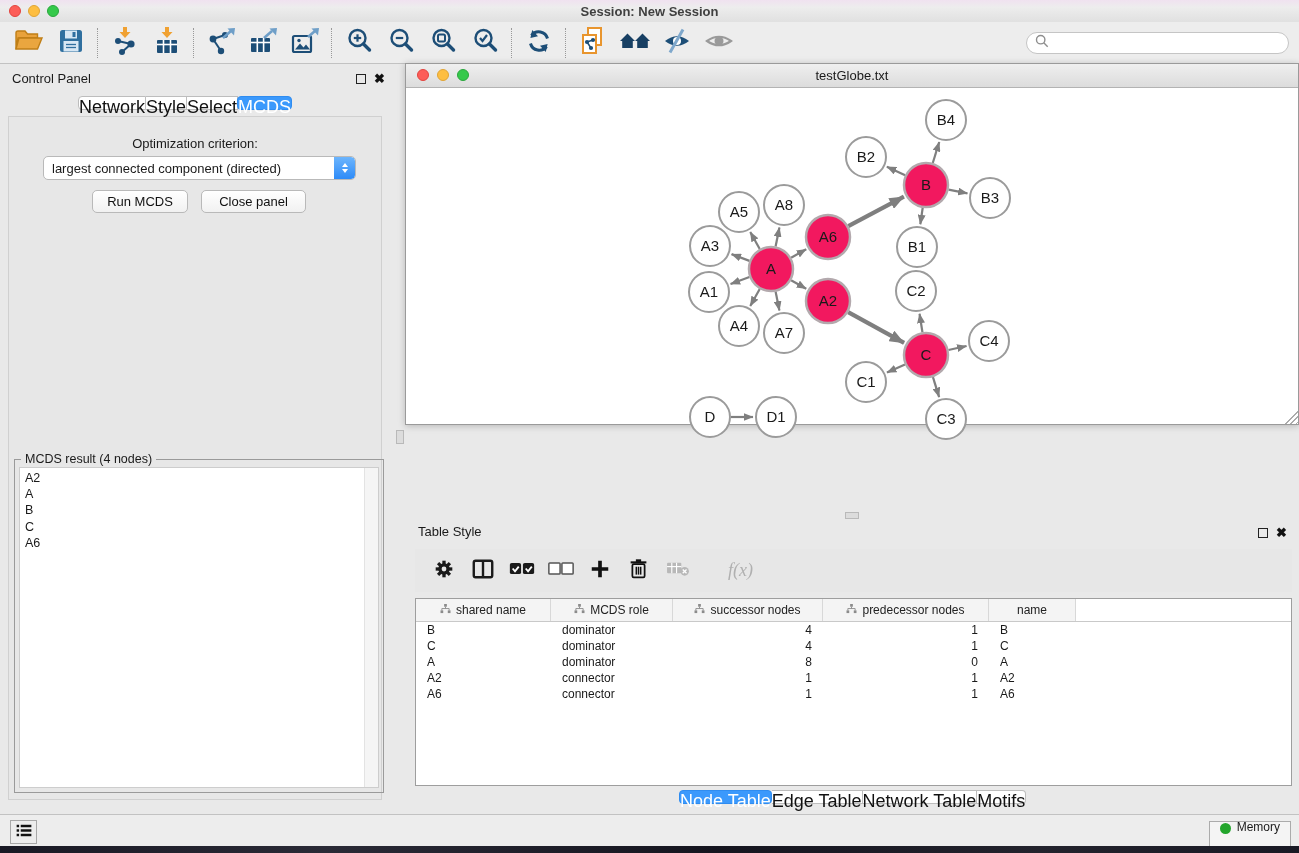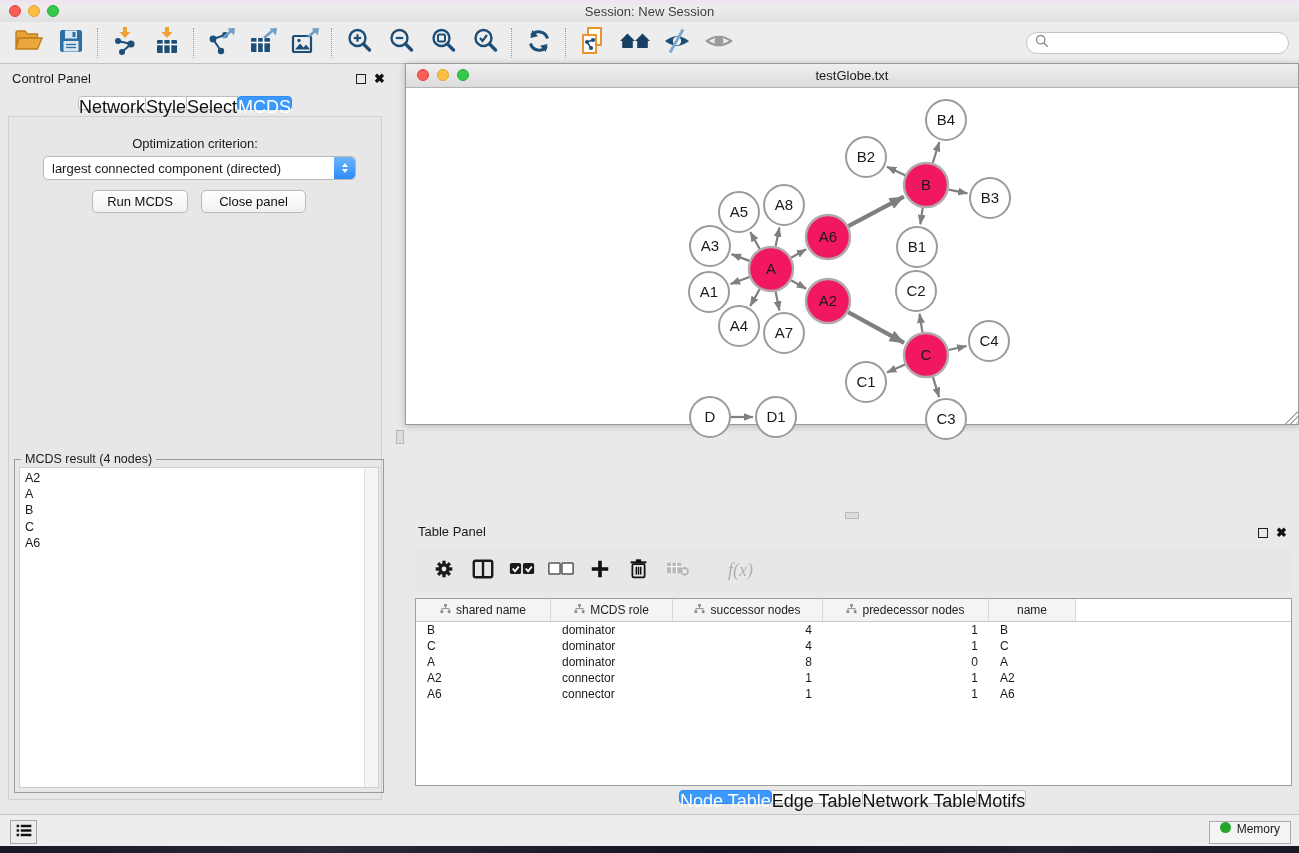--- a/index.html
+++ b/index.html
@@ -1,21 +1,21 @@
 <!DOCTYPE html>
 <html><head>
 <meta charset="utf-8">
 <style>
   html,body{margin:0;padding:0;background:#fff;}
   .app{position:relative;width:1299px;height:853px;overflow:hidden;background:#e9e9e9;
        font-family:"Liberation Sans",sans-serif;color:#1a1a1a;-webkit-font-smoothing:antialiased;}
 
   
   .titlebar{position:absolute;left:0;top:0;width:100%;height:34px;
-    background:linear-gradient(#f0e2f0,#ededed 22%,#d7d7d7);border-bottom:1px solid #aeaeae;box-sizing:border-box;}
+    background:linear-gradient(#f0e2f0,#ededed 22%,#d7d7d7);border-bottom:1px solid #aeaeae;box-sizing:border-box;font-weight:bold;}
   .titlebar-title{position:absolute;left:0;right:0;top:4px;text-align:center;font-size:13px;color:#3f3f3f;}
   .traffic{position:absolute;left:9px;top:5px;display:flex;gap:7px;}
   .light{width:12px;height:12px;border-radius:50%;box-sizing:border-box;}
   .light.red{background:#fc5d58;border:1px solid #e2443f;}
   .light.yellow{background:#fdbe41;border:1px solid #e0a435;}
   .light.green{background:#35c94b;border:1px solid #2aa73d;}
 
   
   .toolbar{position:absolute;left:0;top:22px;width:100%;height:42px;background:#ededed;
     border-bottom:1px solid #c2c2c2;box-sizing:border-box;display:flex;align-items:center;padding:0 8px;}
@@ -84,21 +84,21 @@
   .dt-h-filler{flex:1;background:#fff;}
   .dt-row{display:flex;height:16px;}
   .dt-c{box-sizing:border-box;font-size:12px;line-height:16px;padding:0 11px;white-space:nowrap;}
   #table-tabs{position:absolute;left:680px;top:790px;display:flex;}
 
   
   .statusbar{position:absolute;left:0;top:814px;width:100%;height:32px;background:#ededed;border-top:1px solid #c2c2c2;box-sizing:border-box;}
   .menu-btn{position:absolute;left:10px;top:5px;width:27px;height:24px;border:1px solid #a8a8a8;background:#ededed;
     display:flex;align-items:center;justify-content:center;box-sizing:border-box;}
   .memory-btn{position:absolute;right:8px;top:6px;height:23px;border:1px solid #ababab;background:#f4f4f4;
-    display:flex;align-items:flex-start;gap:6px;padding:0 10px;font-size:12px;box-sizing:border-box;}
+    display:flex;align-items:flex-end;gap:6px;padding:12px 10px;font-size:12px;box-sizing:border-box;}
   .memdot{width:11px;height:11px;border-radius:50%;background:#23a52c;}
   .bottom-strip{position:absolute;left:0;top:846px;width:100%;height:7px;
     background:linear-gradient(90deg,#191924,#2a2a36 25%,#15151f 55%,#23232d 80%,#191924);}
 </style>
 </head>
 <body>
 
 <div class="app">
 
   <div class="titlebar">
@@ -433,21 +433,21 @@
           <text x="370" y="334" text-anchor="middle" font-size="15" fill="#1a1a1a" font-family="&quot;Liberation Sans&quot;, sans-serif">D1</text>
         </g>
         <g>
           <circle cx="540" cy="331" r="20" fill="#ffffff" stroke="#9b9b9b" stroke-width="2"></circle>
           <text x="540" y="336" text-anchor="middle" font-size="15" fill="#1a1a1a" font-family="&quot;Liberation Sans&quot;, sans-serif">C3</text>
         </g>
       </svg>
     <div class="resize-grip"></div>
   </div>
 
-  <div class="tp-title">Table Panel</div>
+  <div class="tp-title">Table Style</div>
   <div class="panel-btns" style="left:1258px;top:527px;">
     <div class="floatbox"></div>
     <div class="closex">✖</div>
   </div>
   <div class="tp-toolbar" id="tp-toolbar-icons">
       <div class="ttbtn">
         <span><svg width="24" height="24" viewBox="0 0 26 26">
             <g stroke="#1a1a1a" stroke-width="3.6">
               <line x1="13" y1="4" x2="13" y2="22"></line>
               <line x1="4" y1="13" x2="22" y2="13"></line>

